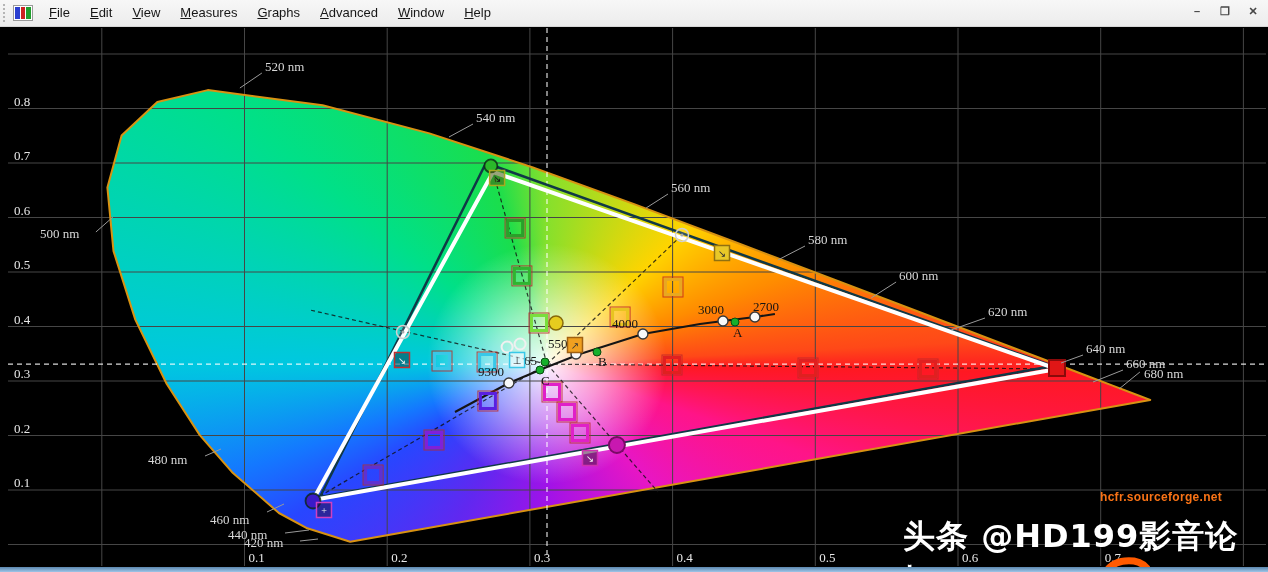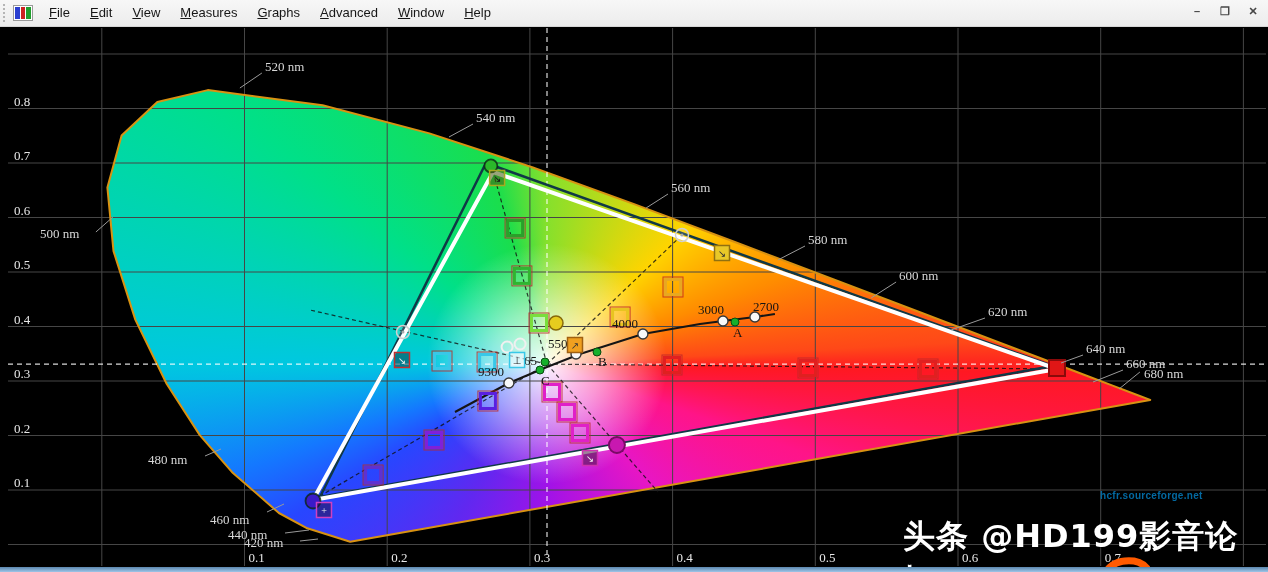--- a/index.html
+++ b/index.html
@@ -33,22 +33,22 @@
                      rgba(255,255,255,0.95) 0%, rgba(255,255,255,0.55) 35%, rgba(255,255,255,0) 75%),
                   conic-gradient(from 0deg at 447px 312px,
                      #86e02c 0deg, #ffd400 46deg, #ff8c00 70deg, #ff4818 87deg,
                      #ff1822 91deg, #ff1488 109deg, #e816c4 139deg, #a012e8 180deg,
                      #6028f0 210deg, #2846ff 239deg, #1478ff 251deg, #00c8e0 270deg,
                      #00e088 309deg, #1ade4c 344deg, #86e02c 360deg); }
   svg#overlay { position:absolute; left:0; top:0; z-index:10; }
   svg text { font-family:"Liberation Serif", serif; }
 
   
-  .wm-site { position:absolute; left:1100px; top:490px; z-index:20; font-size:10px;
-             font-weight:bold; color:#0369a1; letter-spacing:0.3px; }
+  .wm-site { position:absolute; left:1100px; top:490px; z-index:20; font-size:12px;
+             font-weight:bold; color:#f97316; letter-spacing:0.3px; }
   .wm-social { position:absolute; left:903px; top:515px; z-index:25; font-size:32px;
                font-weight:800; color:#ffffff; letter-spacing:1px;
                font-family:"DejaVu Sans", sans-serif; text-shadow:0 1px 2px rgba(0,0,0,0.6); }
   .bottom-border { position:absolute; left:0; bottom:0; width:1268px; height:5px;
                    background:linear-gradient(#5a86ad,#9ec5e8); z-index:40; }
 </style>
 </head>
 <body>
 
 <div class="app">

